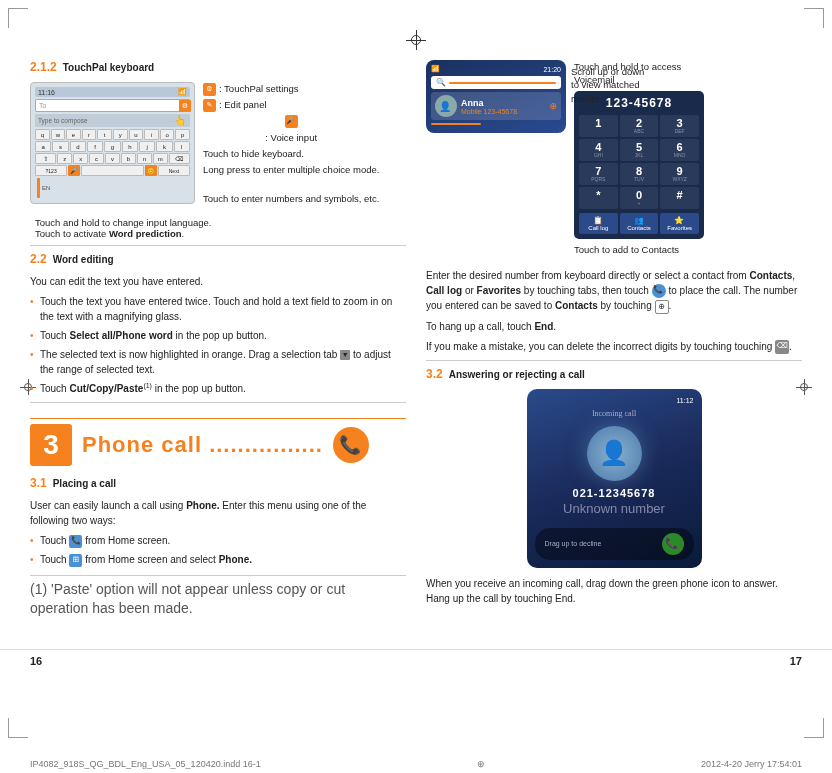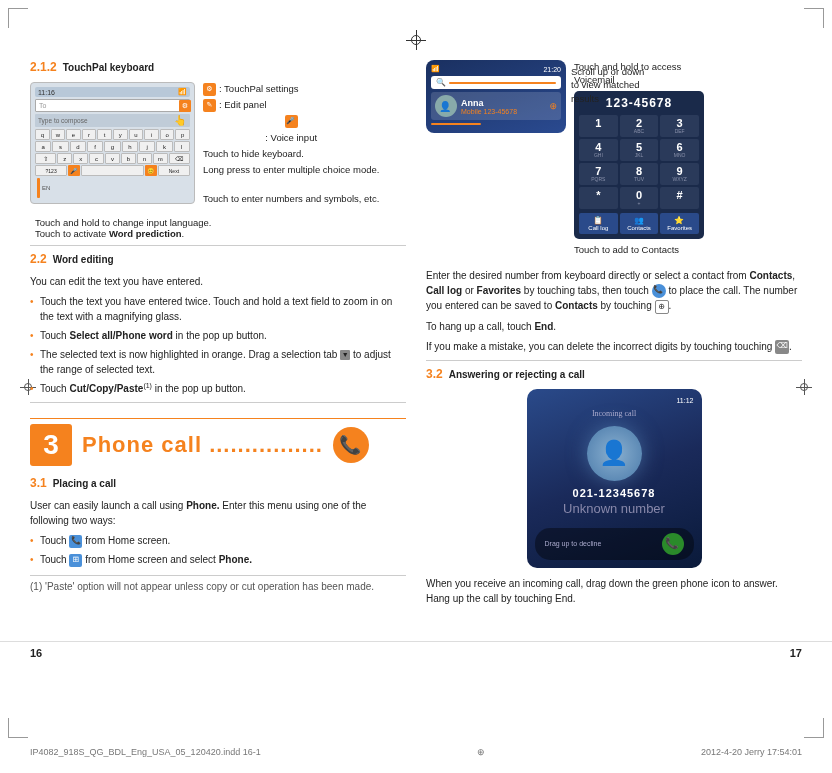--- a/index.html
+++ b/index.html
@@ -182,21 +182,21 @@
       border-radius: 50%;
       display: flex;
       align-items: center;
       justify-content: center;
       color: white;
       font-size: 18px;
     }
 
     
     .footnote {
-      font-size: 10px;
+      font-size: 14px;
       line-height: 1.4;
       color: #555;
       margin-top: 8px;
       border-top: 0.5px solid #ccc;
       padding-top: 4px;
     }
 
     .superscript {
       font-size: 7px;
       vertical-align: super;
@@ -209,21 +209,21 @@
       padding: 5px 30px;
       font-size: 11px;
       font-weight: bold;
       border-top: 1px solid #ddd;
       margin-top: 10px;
     }
 
     
     .file-info-bar {
       position: absolute;
-      bottom: 16px;
+      bottom: 4px;
       left: 0;
       right: 0;
       display: flex;
       justify-content: space-between;
       padding: 0 30px;
       font-size: 9px;
       color: #777;
     }
   </style>
 </head>

